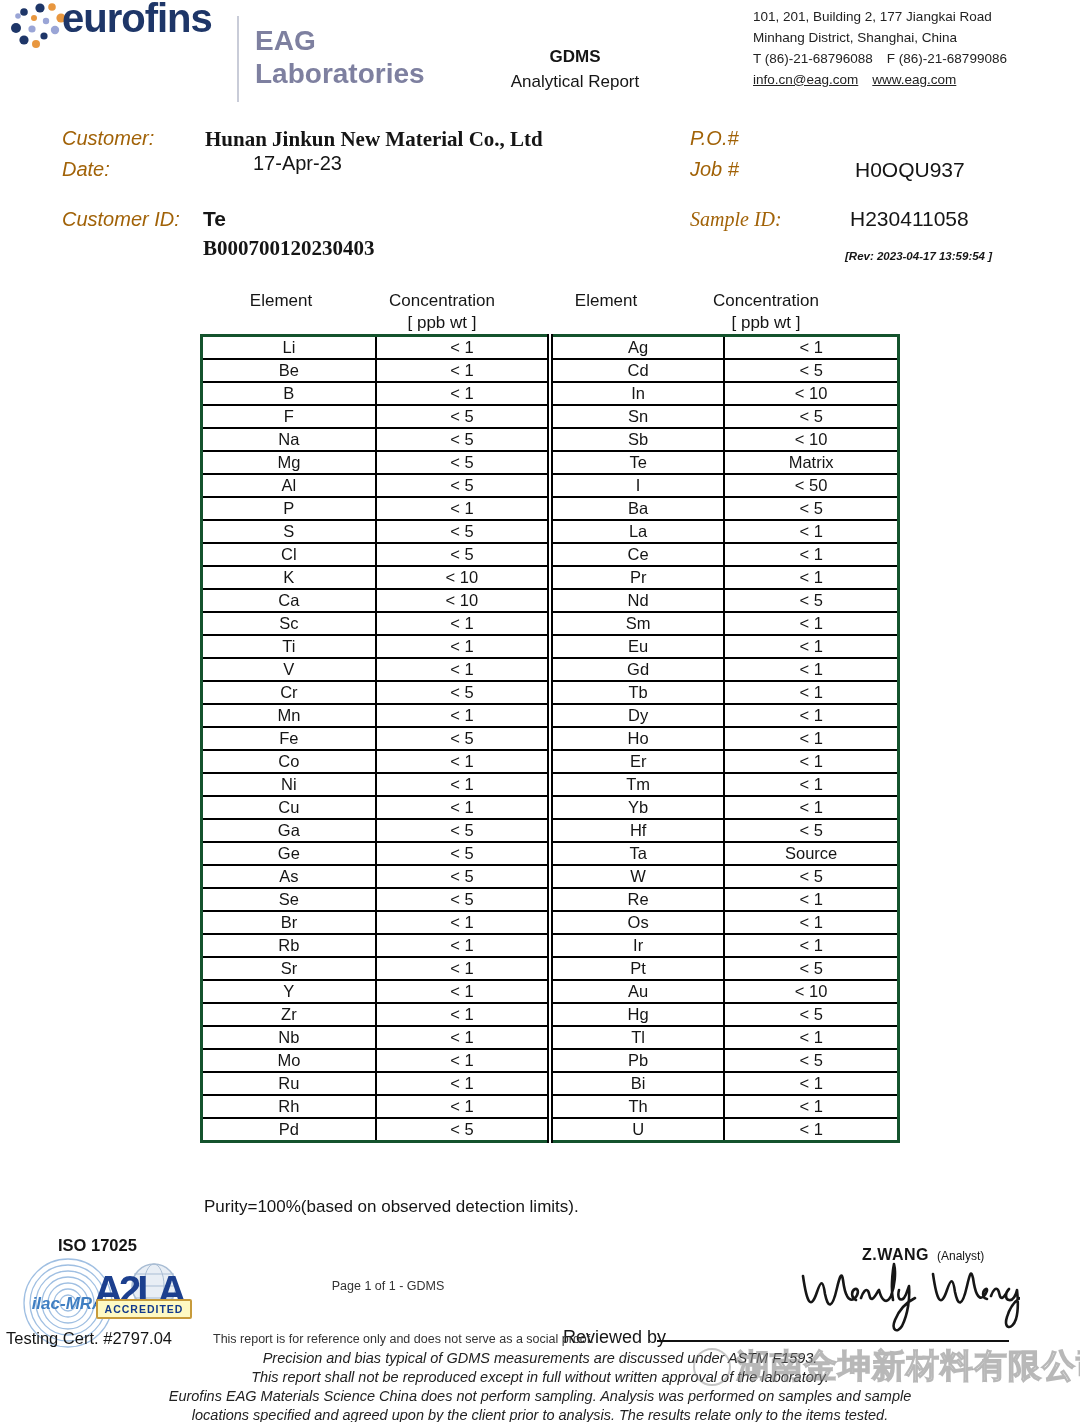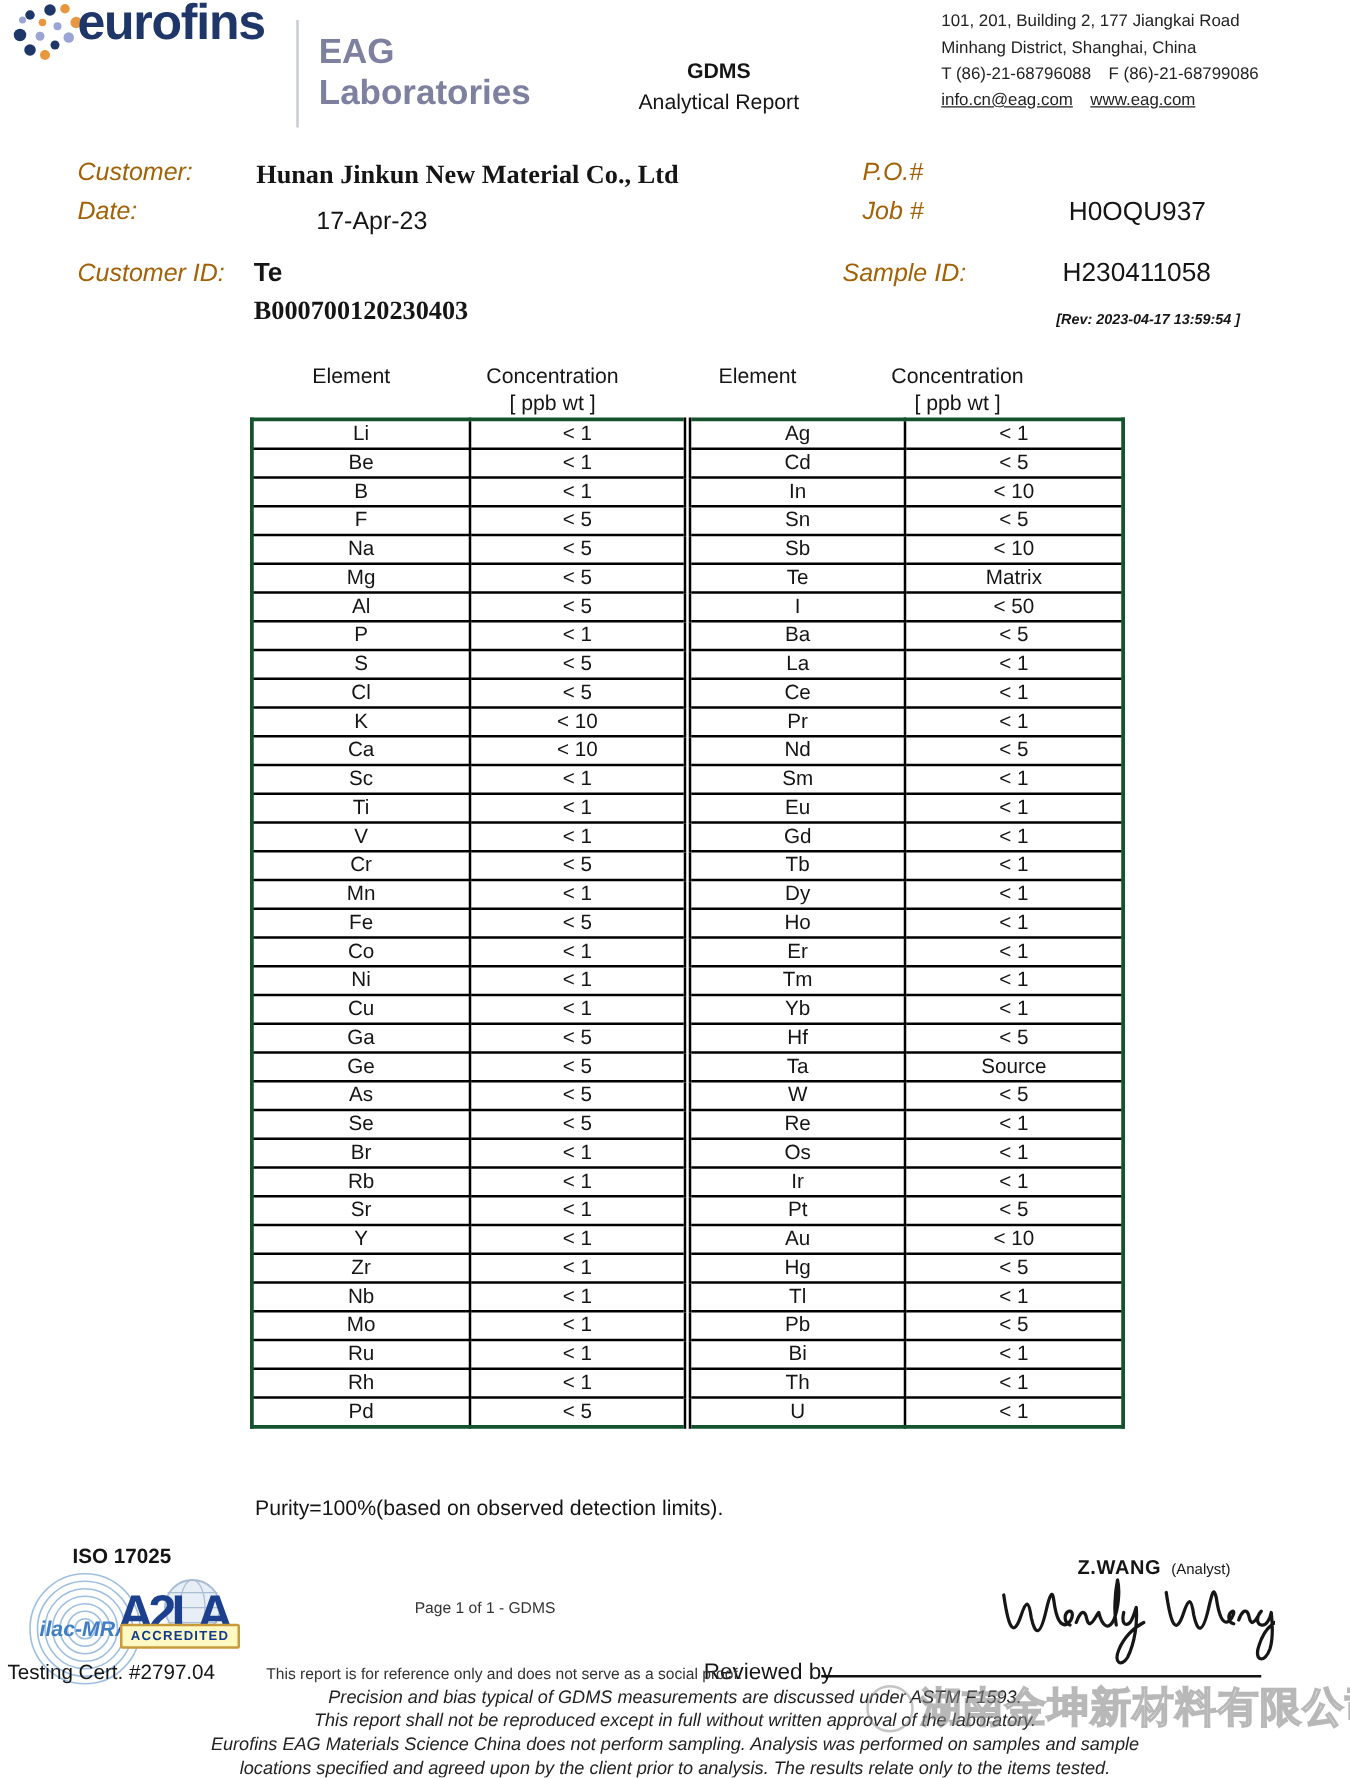--- a/index.html
+++ b/index.html
@@ -99,32 +99,32 @@
     <span>T (86)-21-68796088</span><span class="addr-gap"></span><span>F (86)-21-68799086</span>
   </div>
   <div>
     <span class="addr-link">info.cn@eag.com</span><span class="addr-gap"></span><span class="addr-link">www.eag.com</span>
   </div>
 </div>
 
 <div class="abs lbl" style="left:62px;top:127px;">Customer:</div>
 <div class="abs val-serif" style="left:205px;top:127px;">Hunan Jinkun New Material Co., Ltd</div>
 <div class="abs lbl" style="left:62px;top:158px;">Date:</div>
-<div class="abs val-sans" style="left:253px;top:166px;">17-Apr-23</div>
+<div class="abs val-sans" style="left:253px;top:152px;">17-Apr-23</div>
 
 <div class="abs lbl" style="left:690px;top:127px;">P.O.#</div>
 <div class="abs val-sans" style="left:855px;top:127px;"></div>
 <div class="abs lbl" style="left:690px;top:158px;">Job #</div>
 <div class="abs val-sans" style="left:855px;top:158px;font-size:21px;">H0OQU937</div>
 
 <div class="abs lbl" style="left:62px;top:208px;">Customer ID:</div>
 <div class="abs" style="left:203px;top:207px;font-size:21px;font-weight:bold;">Te</div>
 <div class="abs val-serif" style="left:203px;top:236px;">B000700120230403</div>
 
-<div class="abs lbl" style="left:674px;top:208px;">Sample ID:</div>
+<div class="abs lbl" style="left:690px;top:208px;font-family:Liberation Serif, serif;">Sample ID:</div>
 <div class="abs val-sans" style="left:850px;top:207px;font-size:21px;">H230411058</div>
 <div class="abs rev-note" style="left:845px;top:250px;">[Rev: 2023-04-17  13:59:54 ]</div>
 
 <div class="abs col-head" style="left:202px;top:290px;width:158px;">Element</div>
 <div class="abs col-head" style="left:362px;top:290px;width:160px;">
   <div>Concentration</div>
   <div>[ ppb wt ]</div>
 </div>
 <div class="abs col-head" style="left:527px;top:290px;width:158px;">Element</div>
 <div class="abs col-head" style="left:687px;top:290px;width:158px;">

